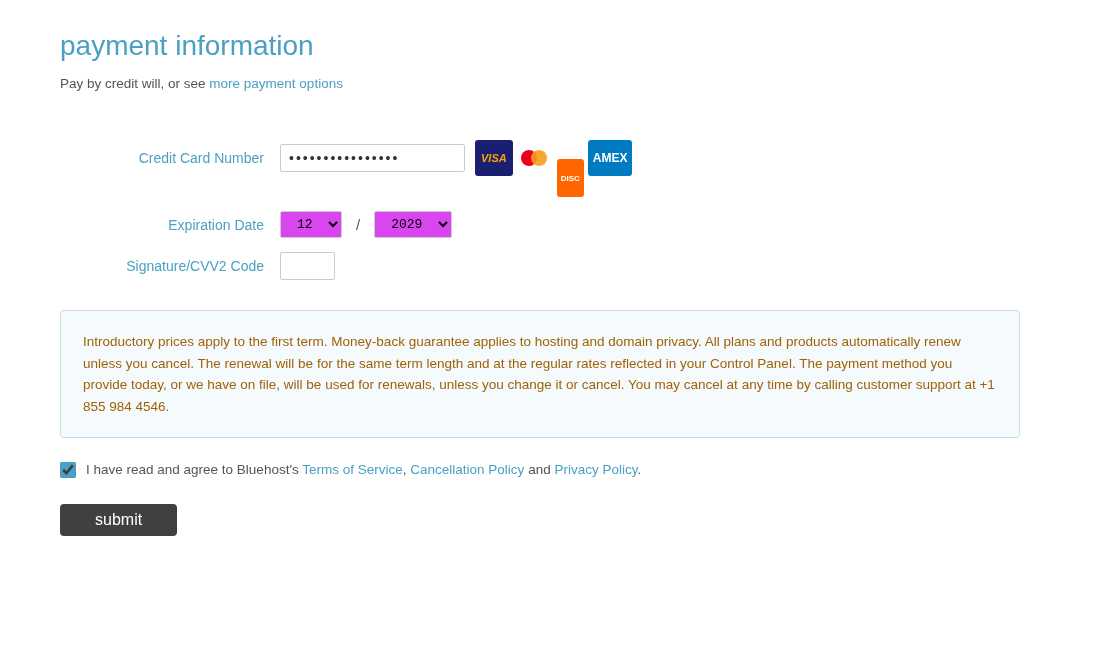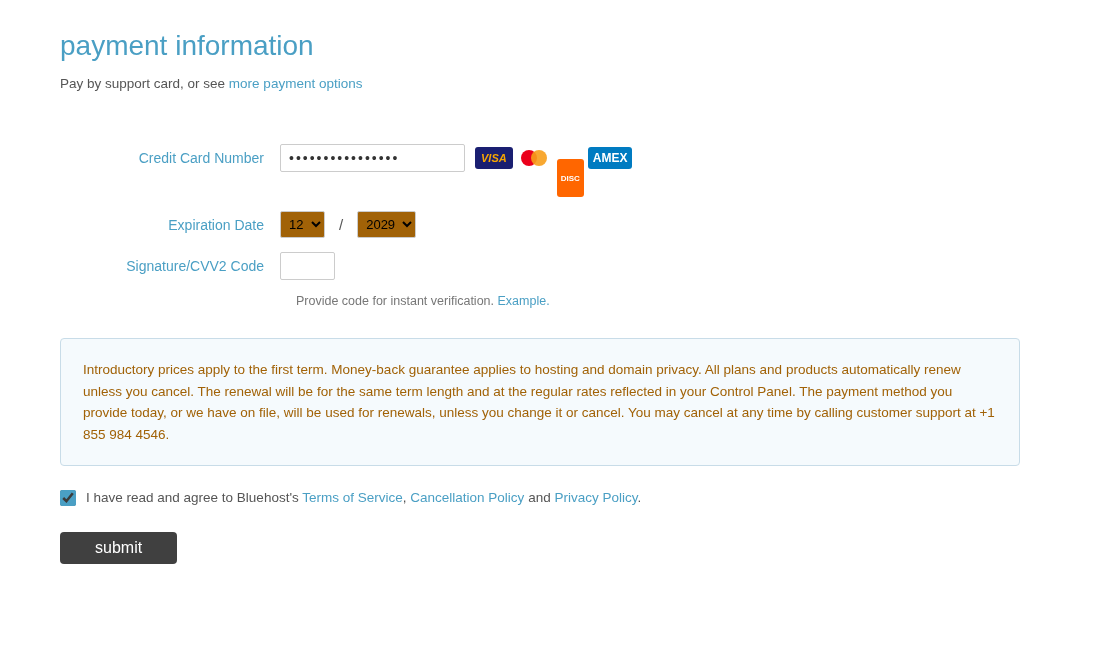--- a/index.html
+++ b/index.html
@@ -67,21 +67,21 @@
       align-items: center;
     }
     .card-icon {
       display: inline-flex;
       align-items: center;
       justify-content: center;
       font-size: 9px;
       font-weight: bold;
       border-radius: 3px;
       padding: 2px 4px;
-      height: 22px;
+      height: 36px;
     }
     .card-visa {
       background: #1a1f71;
       color: #f7a600;
       font-style: italic;
       font-size: 11px;
       padding: 2px 6px;
     }
     .card-discover {
       background: #ff6600;
@@ -92,25 +92,26 @@
     }
     .card-amex {
       background: #007bc1;
       color: #fff;
       font-size: 12px;
       padding: 2px 5px;
     }
 
     select {
       border: 1px solid #ccc;
-      padding: 4px 4px;
+      padding: 4px 12px;
       font-size: 13px;
       border-radius: 2px;
-      background: #a16207;
+      background: #d946ef;
       cursor: pointer;
+      font-family: Liberation Mono, monospace;
     }
     .expiry-sep {
       margin: 0 4px;
       color: #555;
       font-size: 15px;
     }
     .cvv-hint {
       margin-top: 5px;
       font-size: 12.5px;
       color: #777;
@@ -188,21 +189,21 @@
     }
   </style>
 </head>
 <body>
 
 
 
 <h1>payment information</h1>
 
 <p class="subtitle">
-  <span>Pay by support card, or see</span>
+  <span>Pay by credit will, or see</span>
   <a href="#">more payment options</a>
 </p>
 
 <div class="form-section">
 
   <div class="form-row">
     <label class="form-label">Credit Card Number</label>
     <div class="form-control-wrap">
       <input type="text" class="cc-number-input" value="••••••••••••••••" style="">
       <div class="card-icons">
@@ -251,24 +252,20 @@
       </select>
     </div>
   </div>
 
   <div class="form-row">
     <label class="form-label">Signature/CVV2 Code</label>
     <div class="form-control-wrap">
       <input type="text" class="cvv-input" value="" style="">
     </div>
   </div>
-  <p class="cvv-hint">
-    <span>Provide code for instant verification.</span>
-    <a href="#">Example.</a>
-  </p>
 
 </div>
 
 <div class="info-box">
   <p>Introductory prices apply to the first term. Money-back guarantee applies to hosting and domain privacy. All plans and products automatically renew unless you cancel. The renewal will be for the same term length and at the regular rates reflected in your Control Panel. The payment method you provide today, or we have on file, will be used for renewals, unless you change it or cancel. You may cancel at any time by calling customer support at +1 855 984 4546.</p>
 </div>
 
 <div class="agree-row">
   <input type="checkbox" checked="" style="">
   <span>

